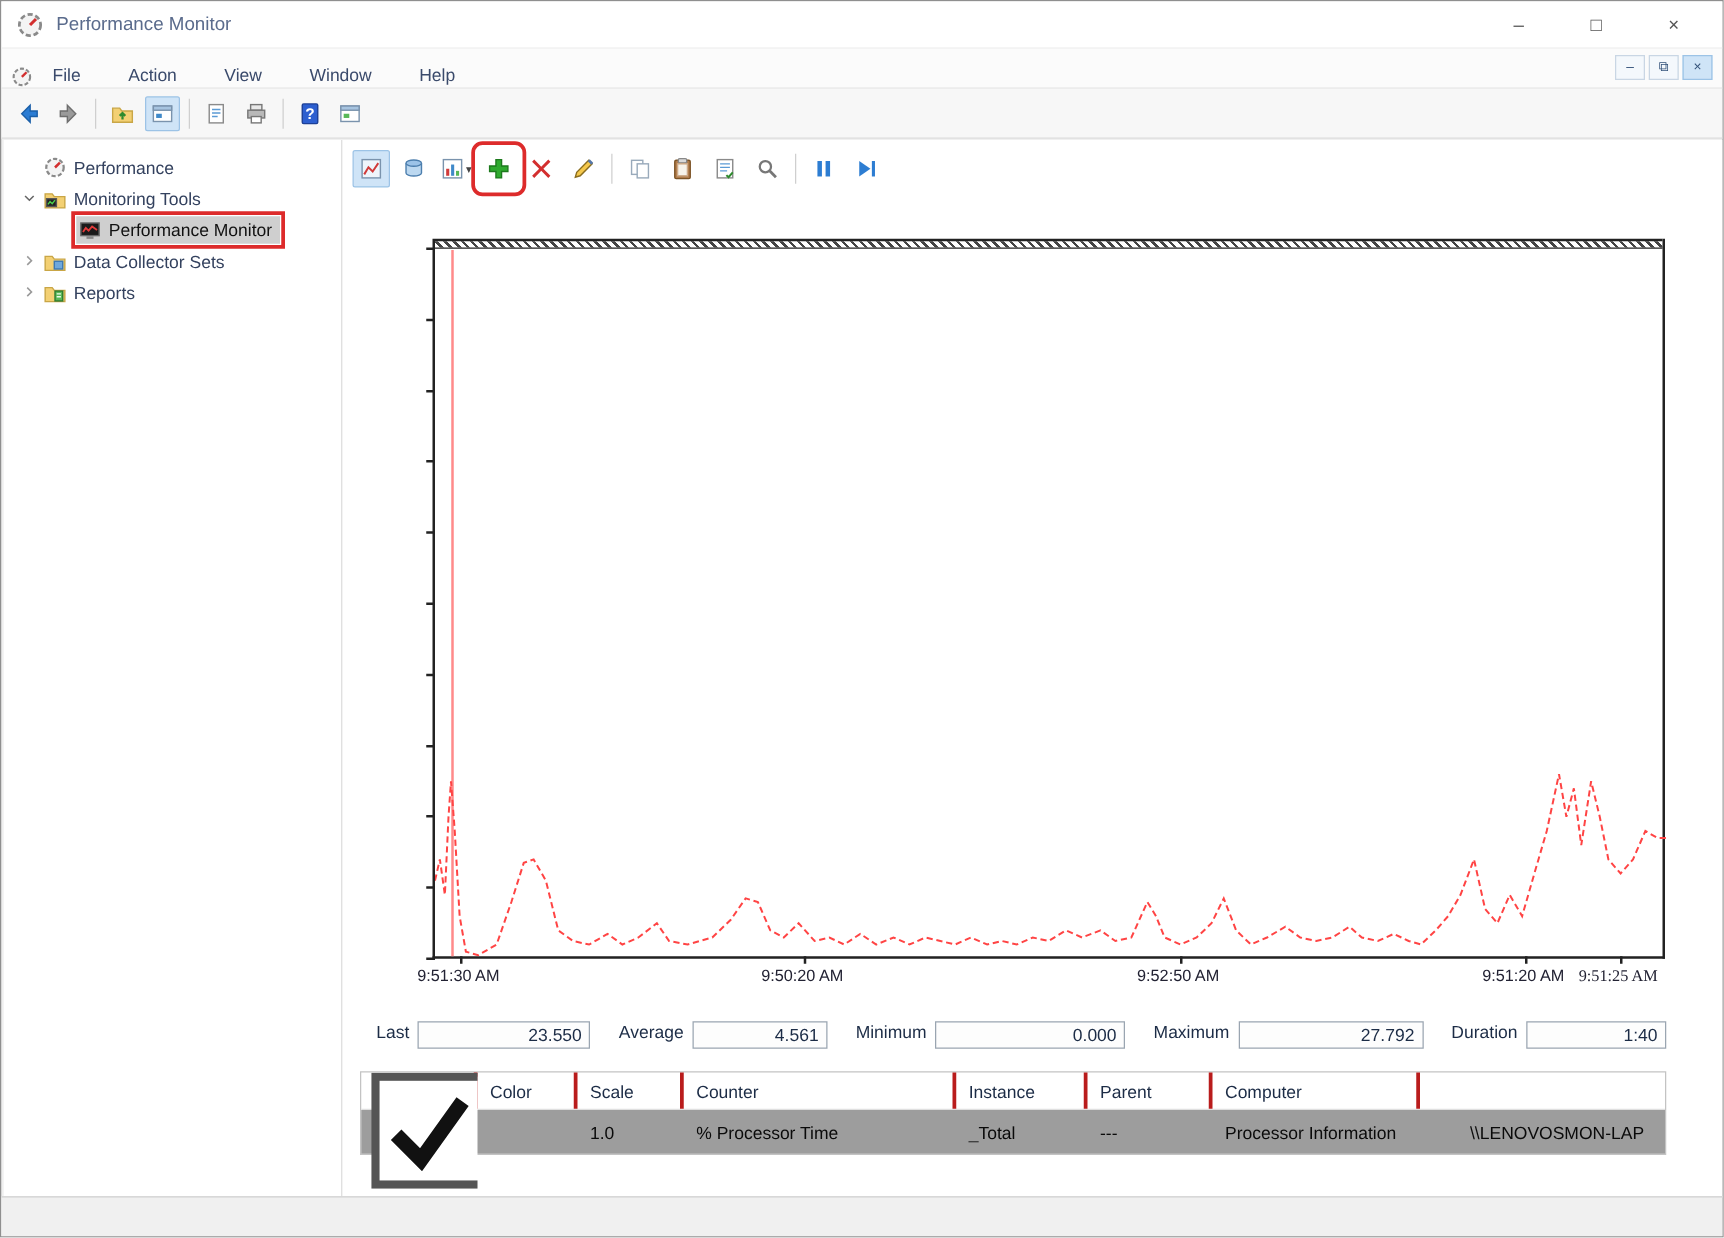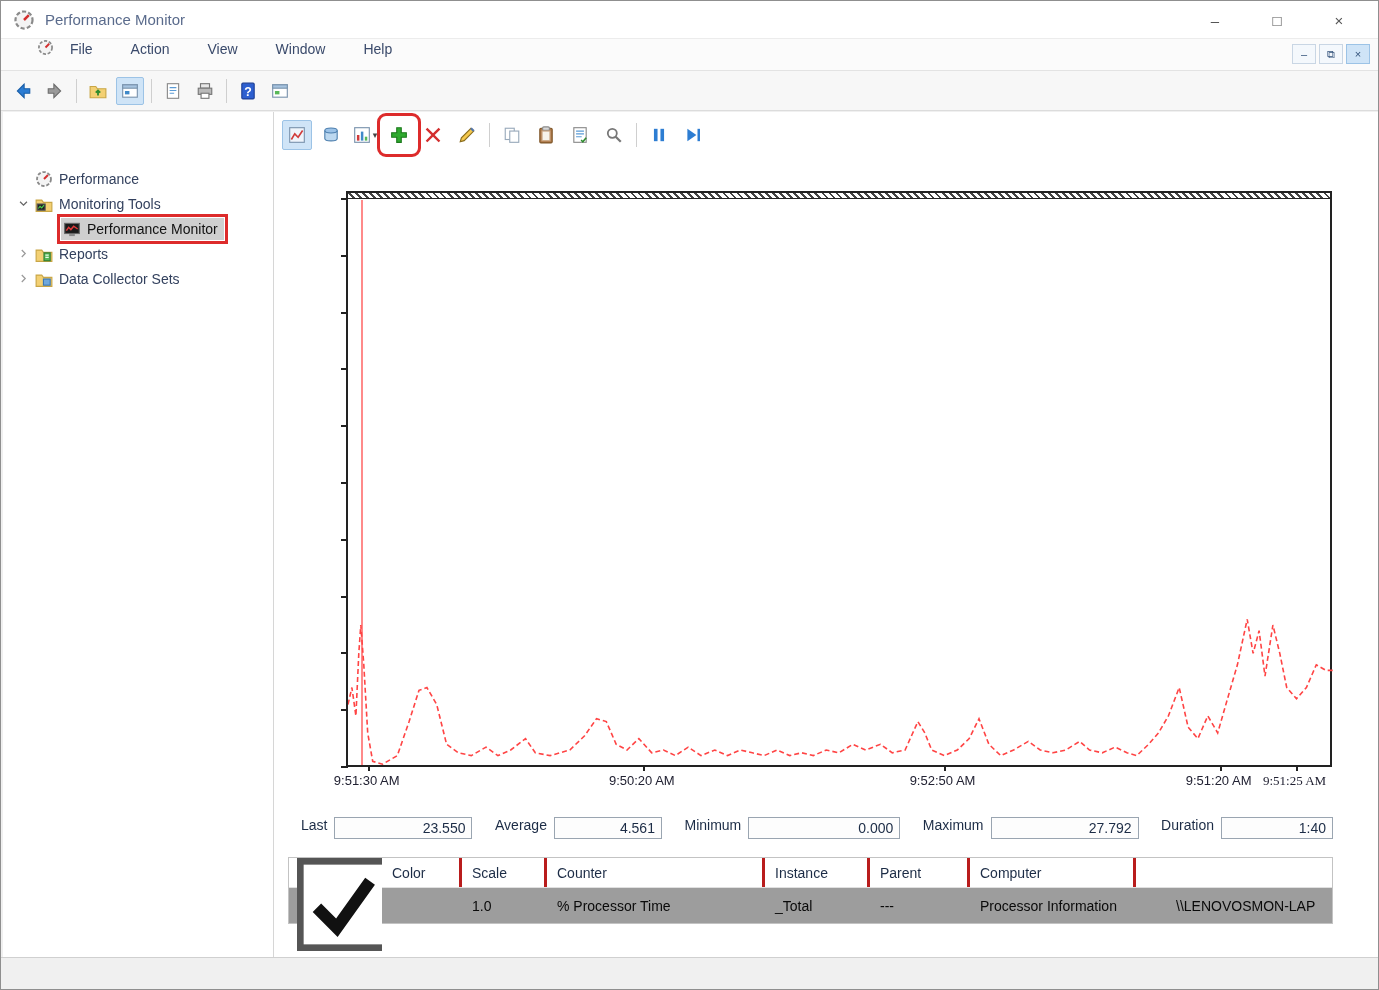--- a/index.html
+++ b/index.html
@@ -8,42 +8,42 @@
   #app { position:relative; width:1379px; height:990px; background:#f0f0f0; border:1px solid #8f8f8f; overflow:hidden; }
 
   
   .title-bar { position:absolute; left:0; top:0; width:100%; height:38px; background:#ffffff; display:flex; align-items:center; border-bottom:1px solid #ececec; }
   .app-icon { width:22px; height:22px; margin:0 10px 0 12px; }
   .title-text { font-size:15px; color:#5a6b8c; }
   .win-controls { position:absolute; right:8px; top:0; height:38px; display:flex; }
   .winbtn { width:62px; height:38px; display:flex; align-items:center; justify-content:center; font-size:15px; color:#555; cursor:default; }
 
   
-  .menu-bar { position:absolute; left:0; top:38px; width:100%; height:32px; background:#fbfbfb; border-bottom:1px solid #e3e3e3; display:flex; align-items:flex-start;padding-left:28px; }
+  .menu-bar { position:absolute; left:0; top:38px; width:100%; height:32px; background:#fbfbfb; border-bottom:1px solid #e3e3e3; display:flex; align-items:flex-end; }
   .menu-appicon { width:17px; height:17px; margin:0 12px 0 8px; }
   .menu-items { display:flex; gap:30px; font-size:14px; color:#3a4a6b; }
   .menu-item { padding:2px 4px; }
   .mdi-controls { position:absolute; right:8px; top:5px; display:flex; gap:3px; }
   .mdibtn { width:24px; height:20px; border:1px solid #c9d6e4; background:#f4f8fc; font-size:11px; color:#33527a; display:flex; align-items:center; justify-content:center; }
   .mdibtn.hl { background:#cfe4f7; border-color:#9cc3e6; }
 
   
   .toolbar { position:absolute; left:0; top:70px; width:100%; height:40px; background:#f7f7f7; border-bottom:1px solid #dcdcdc; display:flex; align-items:center; padding-left:8px; }
   .tbtn { width:28px; height:28px; margin-right:4px; display:flex; align-items:center; justify-content:center; border:1px solid transparent; border-radius:2px; }
   .tbtn svg { width:18px; height:18px; }
   .tbtn.selected { background:#cfe4f7; border-color:#9cc3e6; }
   .tsep { width:1px; height:24px; background:#cfcfcf; margin:0 7px 0 3px; }
   .dd-arrow { font-size:9px; color:#444; margin-left:2px; }
 
   
   .sidebar { position:absolute; left:2px; top:111px; width:271px; height:846px; background:#ffffff; border-right:1px solid #d6d6d6; }
   .main-pane { position:absolute; left:273px; top:111px; width:1104px; height:846px; background:#ffffff; }
 
   
-  .tree { position:absolute; left:0; top:9px; width:100%; font-size:14px; color:#33415e;margin-top:45px; }
+  .tree { position:absolute; left:0; top:9px; width:100%; font-size:14px; color:#33415e; }
   .tree-row { height:25px; display:flex; align-items:center; white-space:nowrap; }
   .expander { width:20px; display:flex; justify-content:center; }
   .expander svg { width:11px; height:11px; }
   .tree-icon { width:18px; height:18px; margin-right:6px; flex:none; }
   .tree-icon svg { width:18px; height:18px; }
   .row-core { display:flex; align-items:center; padding:2px 6px 2px 2px; }
   .row-core.selected { background:#cfcfcf; color:#111; }
   .row-core.redbox { outline:3px solid #dd2b2b; outline-offset:1px; }
 
   
@@ -211,38 +211,38 @@
         </div>
         <div class="tree-row" style="padding-left: 10px;">
           <div class="expander">
             <svg viewBox="0 0 16 16">
               <path d="M5.5 3 10.5 8 5.5 13" stroke="#9a9a9a" fill="none" stroke-width="1.8"></path>
             </svg>
           </div>
           <div class="row-core">
             <div class="tree-icon"><svg viewBox="0 0 16 16">
                 <path d="M1 4.5 h5 l1.5 2 H15 v8 H1 Z" fill="#f3d073" stroke="#c9a646"></path>
-                <rect x="8" y="7" width="5.5" height="7" fill="#58b858" stroke="#2e7d32"></rect>
-                <path d="M9.2 9 h3 M9.2 11 h3" stroke="#eafaea"></path>
+                <rect x="7.5" y="8" width="6" height="5.5" fill="#6fa8dc" stroke="#3c78b4"></rect>
               </svg></div>
-            <div>Reports</div>
+            <div>Data Collector Sets</div>
           </div>
         </div>
         <div class="tree-row" style="padding-left: 10px;">
           <div class="expander">
             <svg viewBox="0 0 16 16">
               <path d="M5.5 3 10.5 8 5.5 13" stroke="#9a9a9a" fill="none" stroke-width="1.8"></path>
             </svg>
           </div>
           <div class="row-core">
             <div class="tree-icon"><svg viewBox="0 0 16 16">
                 <path d="M1 4.5 h5 l1.5 2 H15 v8 H1 Z" fill="#f3d073" stroke="#c9a646"></path>
-                <rect x="7.5" y="8" width="6" height="5.5" fill="#6fa8dc" stroke="#3c78b4"></rect>
+                <rect x="8" y="7" width="5.5" height="7" fill="#58b858" stroke="#2e7d32"></rect>
+                <path d="M9.2 9 h3 M9.2 11 h3" stroke="#eafaea"></path>
               </svg></div>
-            <div>Data Collector Sets</div>
+            <div>Reports</div>
           </div>
         </div>
       </div>
   </div>
   <div class="main-pane"></div>
 
   <div class="chart-toolbar" id="chart-toolbar">
       <div class="tbtn selected">
         <svg viewBox="0 0 16 16">
           <rect x="1.5" y="1.5" width="13" height="13" fill="#eef4fb" stroke="#7a93ad"></rect>

